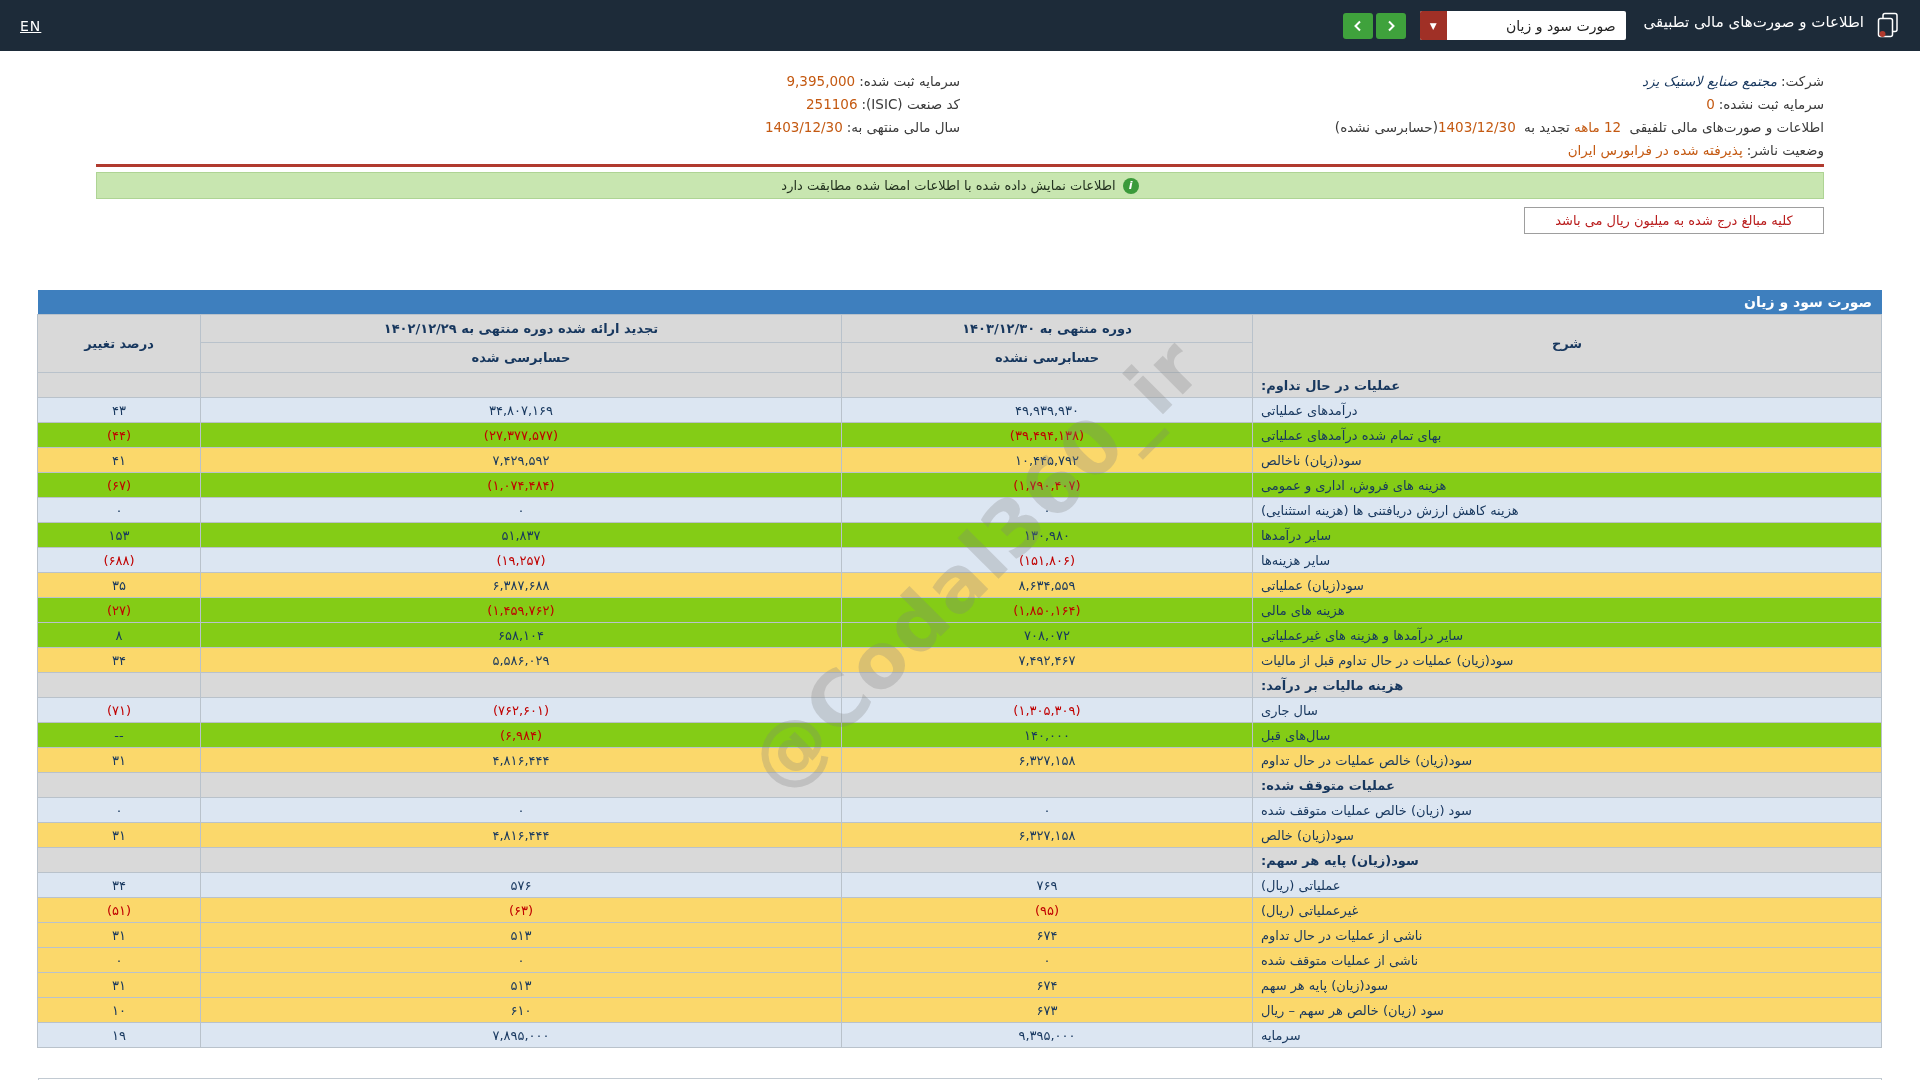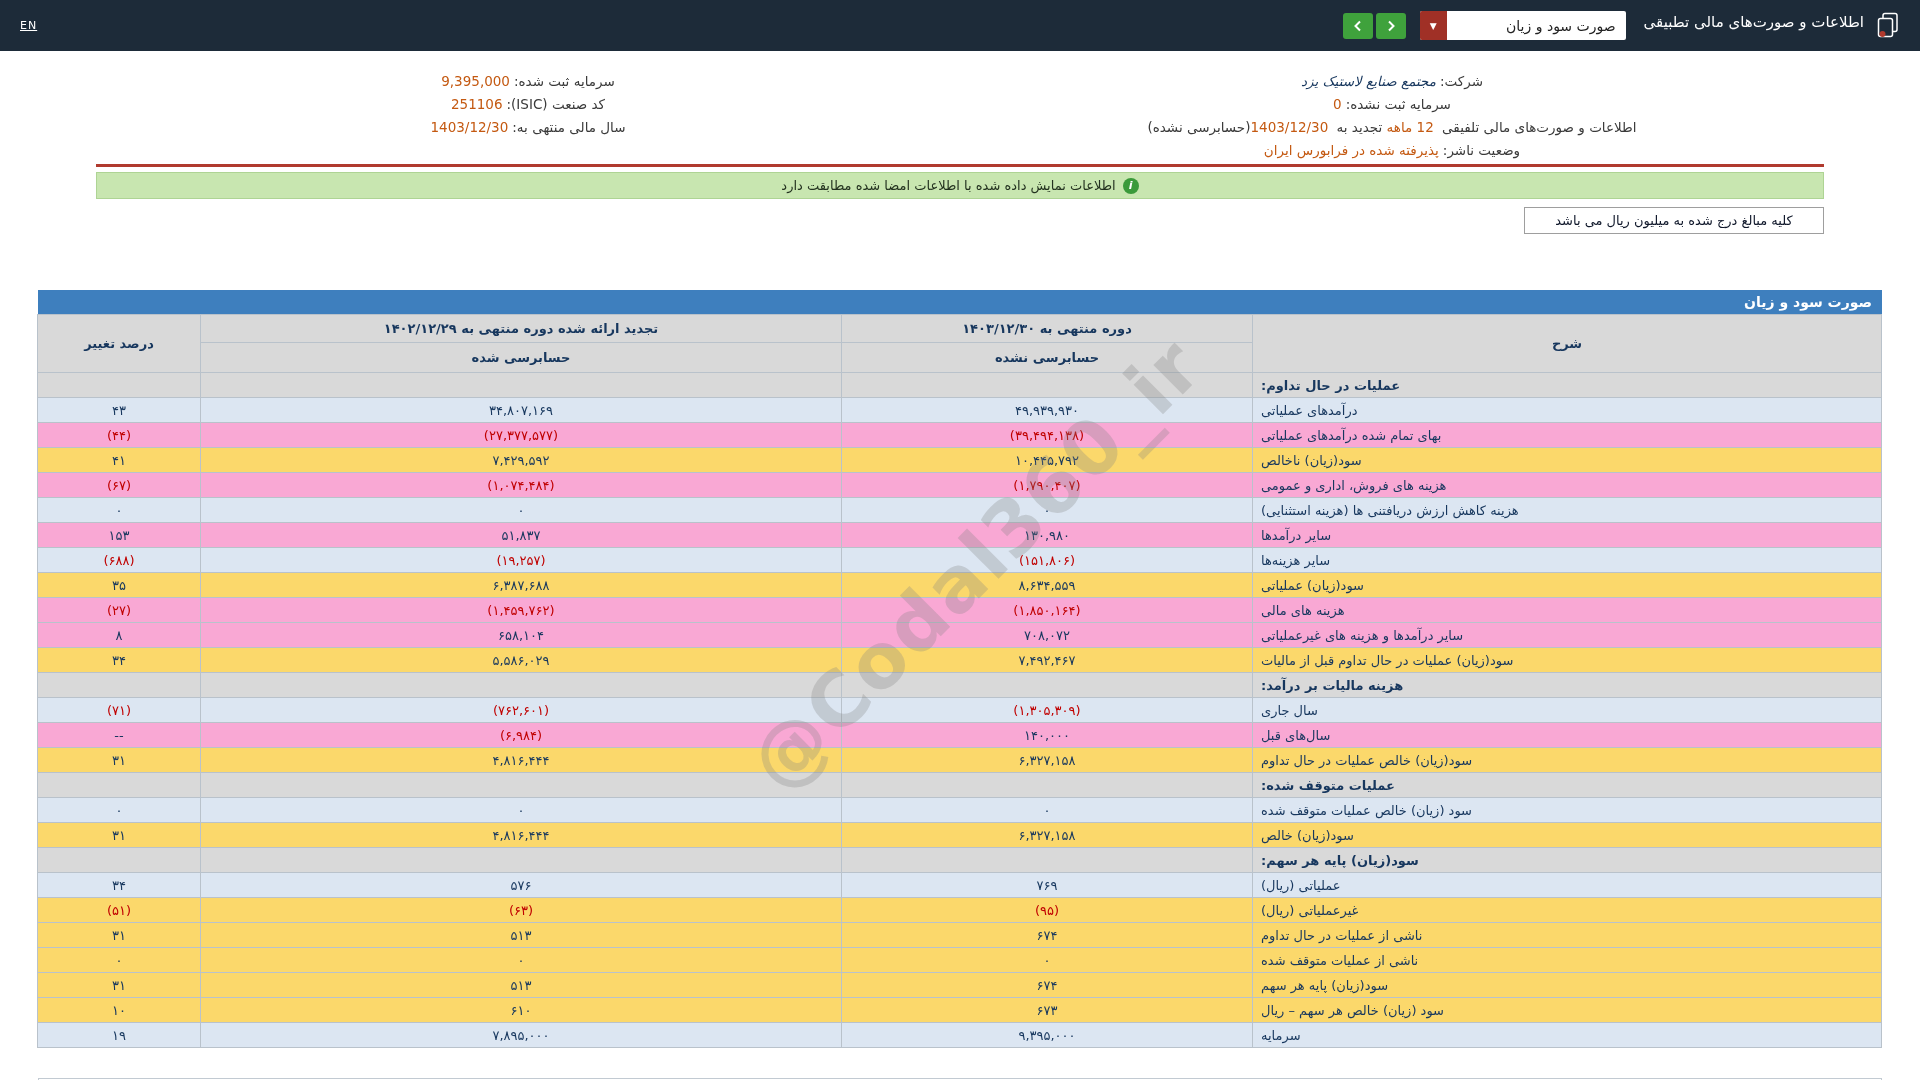--- a/index.html
+++ b/index.html
@@ -28,26 +28,26 @@
   .sheet-select .value { flex:1; text-align:right; padding:0 10px; font-size:14px; color:#222; white-space:nowrap; }
   .sheet-select .caret {
     width:27px; align-self:stretch; background:#a03026; color:#fff;
     display:flex; align-items:center; justify-content:center; font-size:9px;
   }
   .nav-buttons { display:flex; gap:3px; margin-right:14px; direction:ltr; }
   .nav-btn {
     width:30px; height:26px; background:#3fa23c; border-radius:3px;
     display:flex; align-items:center; justify-content:center; cursor:pointer;
   }
-  .en-label { color:#fff; font-size:11px; margin-right:auto; cursor:pointer; letter-spacing:1px;text-decoration:underline; }
+  .en-label { color:#fff; font-size:14px; margin-right:auto; cursor:pointer; letter-spacing:1px;text-decoration:underline; }
 
   
   .info-wrap { width:1728px; margin:19px auto 0; border-bottom:3px solid #b03a2e; padding-bottom:2px; }
   .info-grid { display:grid; grid-template-columns:1fr 1fr; row-gap:0; }
-  .info-cell { height:23px; line-height:23px; text-align:center; font-size:13.5px; white-space:nowrap; overflow:hidden; }
+  .info-cell { height:23px; line-height:23px; text-align:right; font-size:13.5px; white-space:nowrap; overflow:hidden; }
   .info-cell .lbl { color:#3a3a3a; }
   .info-cell .val { margin-right:4px; }
   .info-cell .val.dark { color:#17375e;font-style:italic; }
   .info-cell .val.orange, .info-cell .orange { color:#c45911; }
 
   
   .green-bar {
     width:1728px; margin:5px auto 0; background:#c8e6b0; border:1px solid #aed494;
     height:27px; display:flex; align-items:center; justify-content:center; gap:7px;
     color:#23321f; font-size:13px;
@@ -55,39 +55,39 @@
   .info-icon {
     width:16px; height:16px; border-radius:50%; background:#3a9a3a; color:#fff;
     font-size:11px; font-weight:bold; font-style:italic;
     display:flex; align-items:center; justify-content:center; flex:0 0 auto;
   }
 
   
   .units-box {
     width:300px; margin:8px 96px 0 auto;
     border:1px solid #9e9e9e; height:27px; line-height:25px;
-    text-align:center; font-size:13px; color:#0f172a; background:#fff;
+    text-align:center; font-size:13px; color:#b91c1c; background:#fff;
   }
 
   
   .table-wrap { position:relative; width:1844px; margin:56px auto 0; }
   .table-title {
     background:#3e7fbe; color:#fff; font-weight:bold; font-size:14px;
     height:24px; line-height:24px; padding:0 10px; text-align:right;
   }
   .pl-table { border-collapse:collapse; width:100%; table-layout:fixed; }
   .pl-table th, .pl-table td {
     border:1px solid #b9c2cb; height:25px; padding:0 8px; font-size:13px;
     overflow:hidden; white-space:nowrap;
   }
   .pl-table thead th { background:#d9d9d9; color:#17375e; text-align:center; font-weight:bold; }
   .pl-table thead tr.h1 th { height:28px; }
   .pl-table thead tr.h2 th { height:30px; }
   tr.blue td { background:#dce6f2; }
-  tr.white td { background:#f9a8d4; }
+  tr.white td { background:#84cc16; }
   tr.yellow td { background:#fbd86b; }
   tr.section td { background:#d9d9d9; }
   td.label { text-align:left; color:#17375e; }
   tr.section td.label { font-weight:bold; }
   td.num { text-align:center; color:#17375e; direction:ltr; }
   td.num.neg { color:#c00000; }
 
   
   .watermark {
     position:absolute; left:657px; top:229px; width:560px; height:90px;

